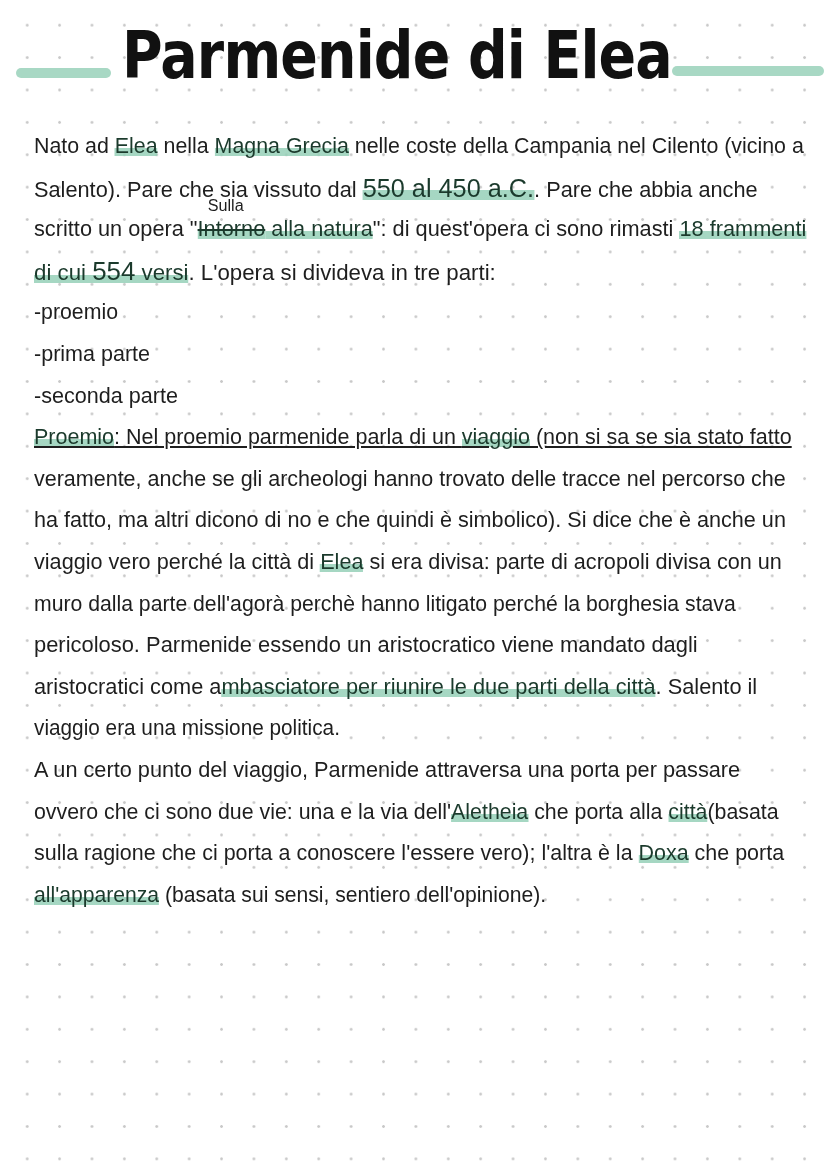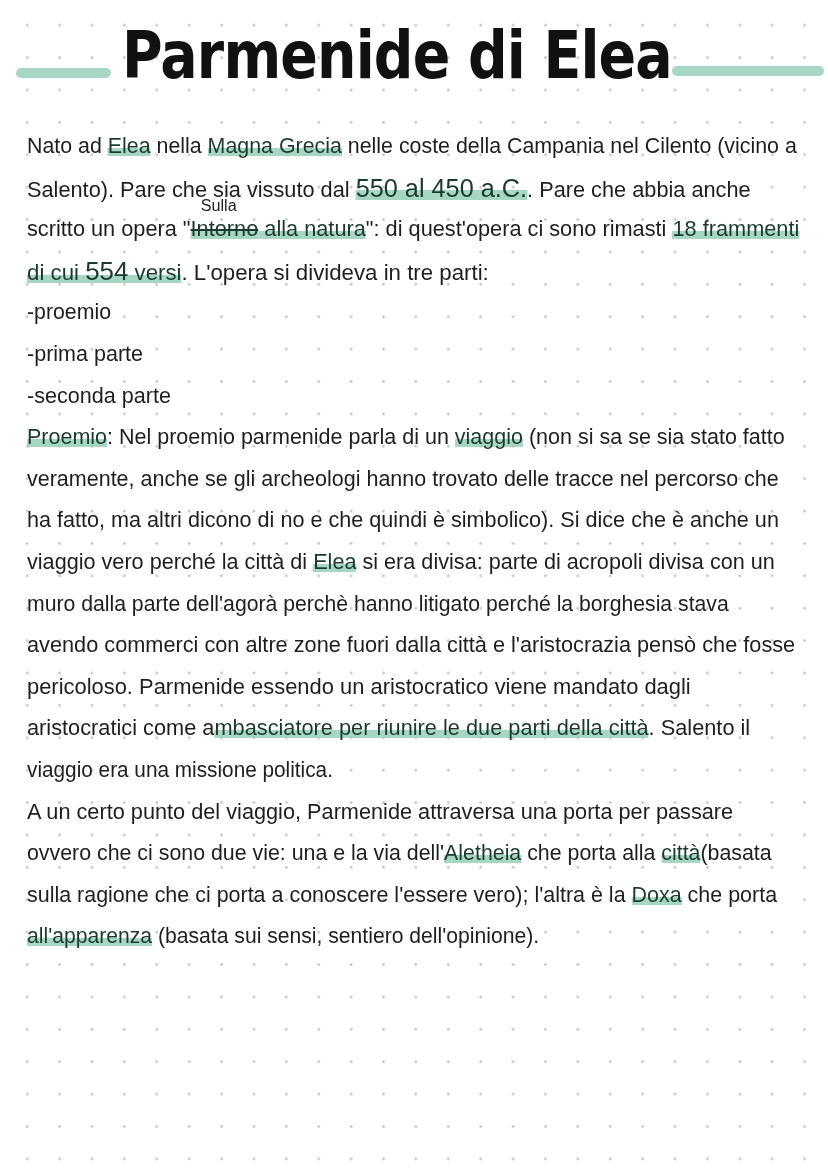--- a/index.html
+++ b/index.html
@@ -77,21 +77,21 @@
       width: 95px;
       top: 68px;
     }
     .title-rule.right {
       left: 672px;
       width: 152px;
       top: 66px;
     }
     .body-text {
       position: absolute;
-      left: 27px;
+      left: 34px;
       top: 126px;
       width: 780px;
       font-family: "Liberation Sans Narrow", "Liberation Sans", sans-serif;
       font-size: 21.5px;
       line-height: 41.6px;
       color: #1e1e1e;
     }
     .line {
       display: block;
       white-space: nowrap;
@@ -129,26 +129,25 @@
   </div>
 
   <div class="body-text" id="body-text">
       <span class="line"><span style="display: inline-block; transform-origin: left center; transform: scaleX(0.994);"><span>Nato ad </span><span class="hl">Elea</span><span> nella </span><span class="hl">Magna Grecia</span><span> nelle coste della Campania nel Cilento (vicino a</span></span></span>
       <span class="line"><span style="display: inline-block; transform-origin: left center; transform: scaleX(1.011);"><span>Salento). Pare che sia vissuto dal </span><span class="hl big-num">550 al 450 a.C.</span><span>. Pare che abbia anche</span></span></span>
       <span class="line"><span style="display: inline-block; transform-origin: left center; transform: scaleX(1.011);"><span>scritto un opera "</span><span class="hl strike">Intorno<span class="correction">Sulla</span></span><span class="hl"> alla natura</span><span>": di quest'opera ci sono rimasti </span><span class="hl">18 frammenti</span></span></span>
       <span class="line"><span style="display: inline-block; transform-origin: left center; transform: scaleX(1.035);"><span class="hl">di cui <span class="big-num">554</span> versi</span><span>. L'opera si divideva in tre parti:</span></span></span>
       <span class="line"><span style="display: inline-block; transform-origin: left center; transform: scaleX(0.99);"><span>-proemio</span></span></span>
       <span class="line"><span style="display: inline-block; transform-origin: left center; transform: scaleX(1.001);"><span>-prima parte</span></span></span>
       <span class="line"><span style="display: inline-block; transform-origin: left center; transform: scaleX(1.004);"><span>-seconda parte</span></span></span>
-      <span class="line"><span style="display: inline-block; transform-origin: left center; transform: scaleX(1);"><span class="hl">Proemio</span><span>: Nel proemio parmenide parla di un </span><span class="hl">viaggio</span><span> (non si sa se sia stato fatto</span></span></span>
+      <span class="line"><span style="display: inline-block; transform-origin: left center; transform: scaleX(1); text-decoration: underline;"><span class="hl">Proemio</span><span>: Nel proemio parmenide parla di un </span><span class="hl">viaggio</span><span> (non si sa se sia stato fatto</span></span></span>
       <span class="line"><span style="display: inline-block; transform-origin: left center; transform: scaleX(1);"><span>veramente, anche se gli archeologi hanno trovato delle tracce nel percorso che</span></span></span>
       <span class="line"><span style="display: inline-block; transform-origin: left center; transform: scaleX(1.005);"><span>ha fatto, ma altri dicono di no e che quindi è simbolico). Si dice che è anche un</span></span></span>
       <span class="line"><span style="display: inline-block; transform-origin: left center; transform: scaleX(1.006);"><span>viaggio vero perché la città di </span><span class="hl">Elea</span><span> si era divisa: parte di acropoli divisa con un</span></span></span>
       <span class="line"><span style="display: inline-block; transform-origin: left center; transform: scaleX(0.986);"><span>muro dalla parte dell'agorà perchè hanno litigato perché la borghesia stava</span></span></span>
-      <span class="line"><span style="display: inline-block; transform-origin: left center; transform: scaleX(1.01);"><span>avendo commerci con altre zone fuori dalla città e l'aristocrazia pensò che fosse</span></span></span>
       <span class="line"><span style="display: inline-block; transform-origin: left center; transform: scaleX(1.019);"><span>pericoloso.  Parmenide essendo un aristocratico viene mandato dagli</span></span></span>
       <span class="line"><span style="display: inline-block; transform-origin: left center; transform: scaleX(1.012);"><span>aristocratici come a</span><span class="hl">mbasciatore per riunire le due parti della città</span><span>. Salento il</span></span></span>
       <span class="line"><span style="display: inline-block; transform-origin: left center; transform: scaleX(0.966);"><span>viaggio era una missione politica.</span></span></span>
       <span class="line"><span style="display: inline-block; transform-origin: left center; transform: scaleX(1.01);"><span>A un certo punto del viaggio, Parmenide attraversa una porta per passare</span></span></span>
       <span class="line"><span style="display: inline-block; transform-origin: left center; transform: scaleX(0.993);"><span>ovvero che ci sono due vie: una e la via dell'</span><span class="hl">Aletheia</span><span> che porta alla </span><span class="hl">città</span><span>(basata</span></span></span>
       <span class="line"><span style="display: inline-block; transform-origin: left center; transform: scaleX(0.998);"><span>sulla ragione che ci porta a conoscere l'essere vero); l'altra è la </span><span class="hl">Doxa</span><span> che porta</span></span></span>
       <span class="line"><span style="display: inline-block; transform-origin: left center; transform: scaleX(0.983);"><span class="hl">all'apparenza</span><span> (basata sui sensi, sentiero dell'opinione).</span></span></span>
     </div>
 </div>
 

